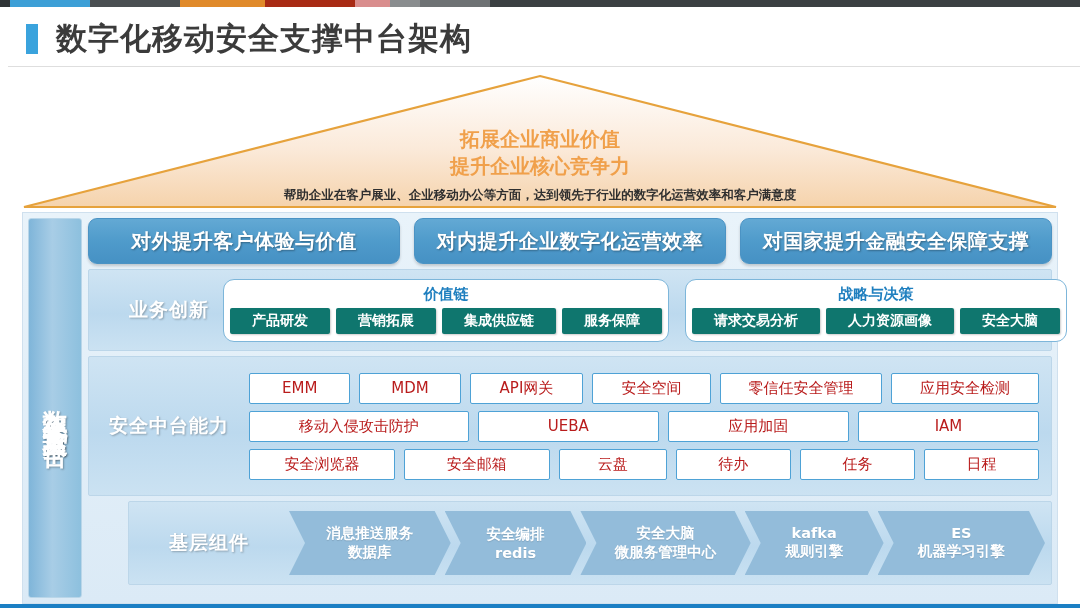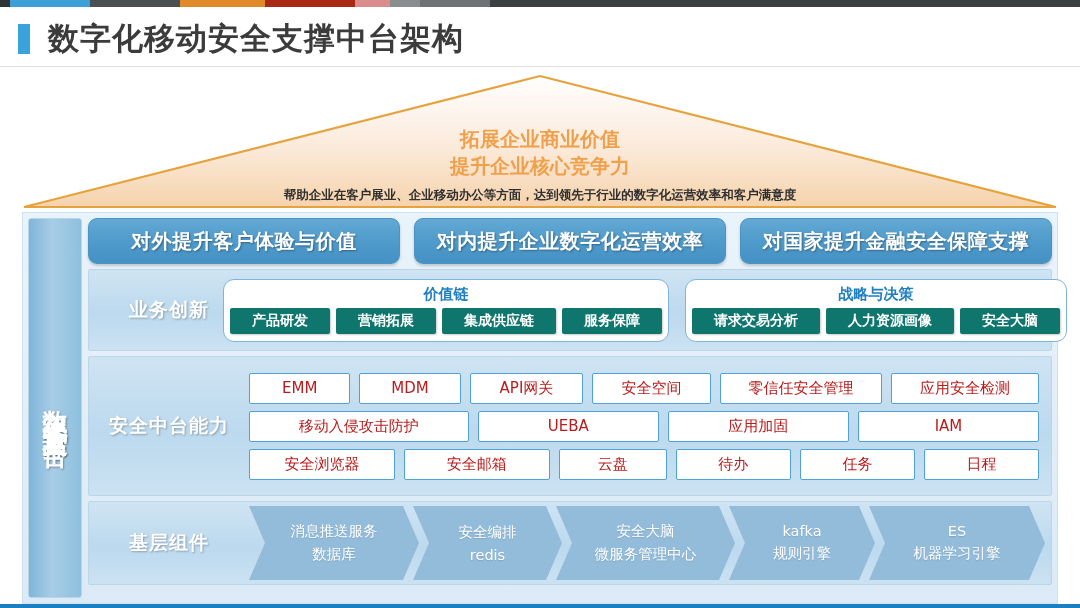--- a/index.html
+++ b/index.html
@@ -10,21 +10,21 @@
     font-family:"Liberation Sans","DejaVu Sans",sans-serif;
     overflow:hidden;
     position:relative;
   }
 
   
   #topbar{position:absolute;left:0;top:0;width:1080px;height:7px;display:flex;}
   #topbar .seg{height:100%;}
 
   
-  #titlebar{position:absolute;left:0;top:14px;width:942px;height:50px;display:flex;align-items:center;}
+  #titlebar{position:absolute;left:8px;top:14px;width:942px;height:50px;display:flex;align-items:center;}
   #title-accent{width:12px;height:30px;background:#3aa3dd;margin-left:18px;flex:0 0 auto;}
   #title-text{margin-left:18px;font-size:31px;font-weight:bold;color:#3b3b3b;letter-spacing:1px;
               font-family:"DejaVu Sans","Liberation Sans",sans-serif;white-space:nowrap;}
   #title-rule{position:absolute;left:0;bottom:-3px;width:1080px;height:1px;background:#dedede;}
 
   
   #roof{position:absolute;left:22px;top:74px;width:1036px;height:136px;}
   #roof svg{position:absolute;left:0;top:0;}
   #roof-text{position:absolute;left:0;top:0;width:100%;height:100%;
              display:flex;flex-direction:column;align-items:center;justify-content:flex-end;
@@ -88,26 +88,26 @@
   
   #layer-capability{height:140px;}
   #capability-rows{display:flex;flex-direction:column;gap:7px;padding-right:12px;}
   .cap-row{display:flex;gap:9px;}
   .chip-outline{flex:1 1 0;background:#ffffff;border:1px solid #4ea2d6;border-radius:2px;
                 color:#b91c1c;font-size:15px;text-align:center;padding:5px 2px;
                 white-space:nowrap;box-sizing:border-box;
                 font-family:"DejaVu Sans","Liberation Sans",sans-serif;}
 
   
-  #layer-base{height:84px;}
+  #layer-base{height:84px;margin-left:40px;}
   #base-arrows{display:flex;padding-right:6px;}
-  .arrow{flex:1 1 0;position:relative;height:74px;margin-left:-6px;
+  .arrow{flex:1 1 0;position:relative;height:64px;margin-left:-6px;
          display:flex;flex-direction:column;align-items:center;justify-content:space-evenly;
          background:#93bcda;color:#ffffff;box-sizing:border-box;padding:12px 4px;
-         clip-path:polygon(0 0, calc(100% - 16px) 0, 100% 50%, calc(100% - 16px) 100%, 0 100%, 16px 50%);}
+         clip-path:polygon(0 0, calc(100% - 16px) 0, 100% 50%, calc(100% - 16px) 100%, 0 100%, 16px 50%);font-weight:bold;}
   .arrow:first-child{margin-left:0;}
   .arrow-line{font-size:14.5px;white-space:nowrap;text-shadow:0 1px 1px rgba(0,0,0,.12);
               font-family:"DejaVu Sans","Liberation Sans",sans-serif;}
 
   #bottom-rule{position:absolute;left:0;bottom:0;width:1080px;height:4px;background:#1b7fc4;}
 </style>
 </head>
 <body>
 
 <div id="topbar">

